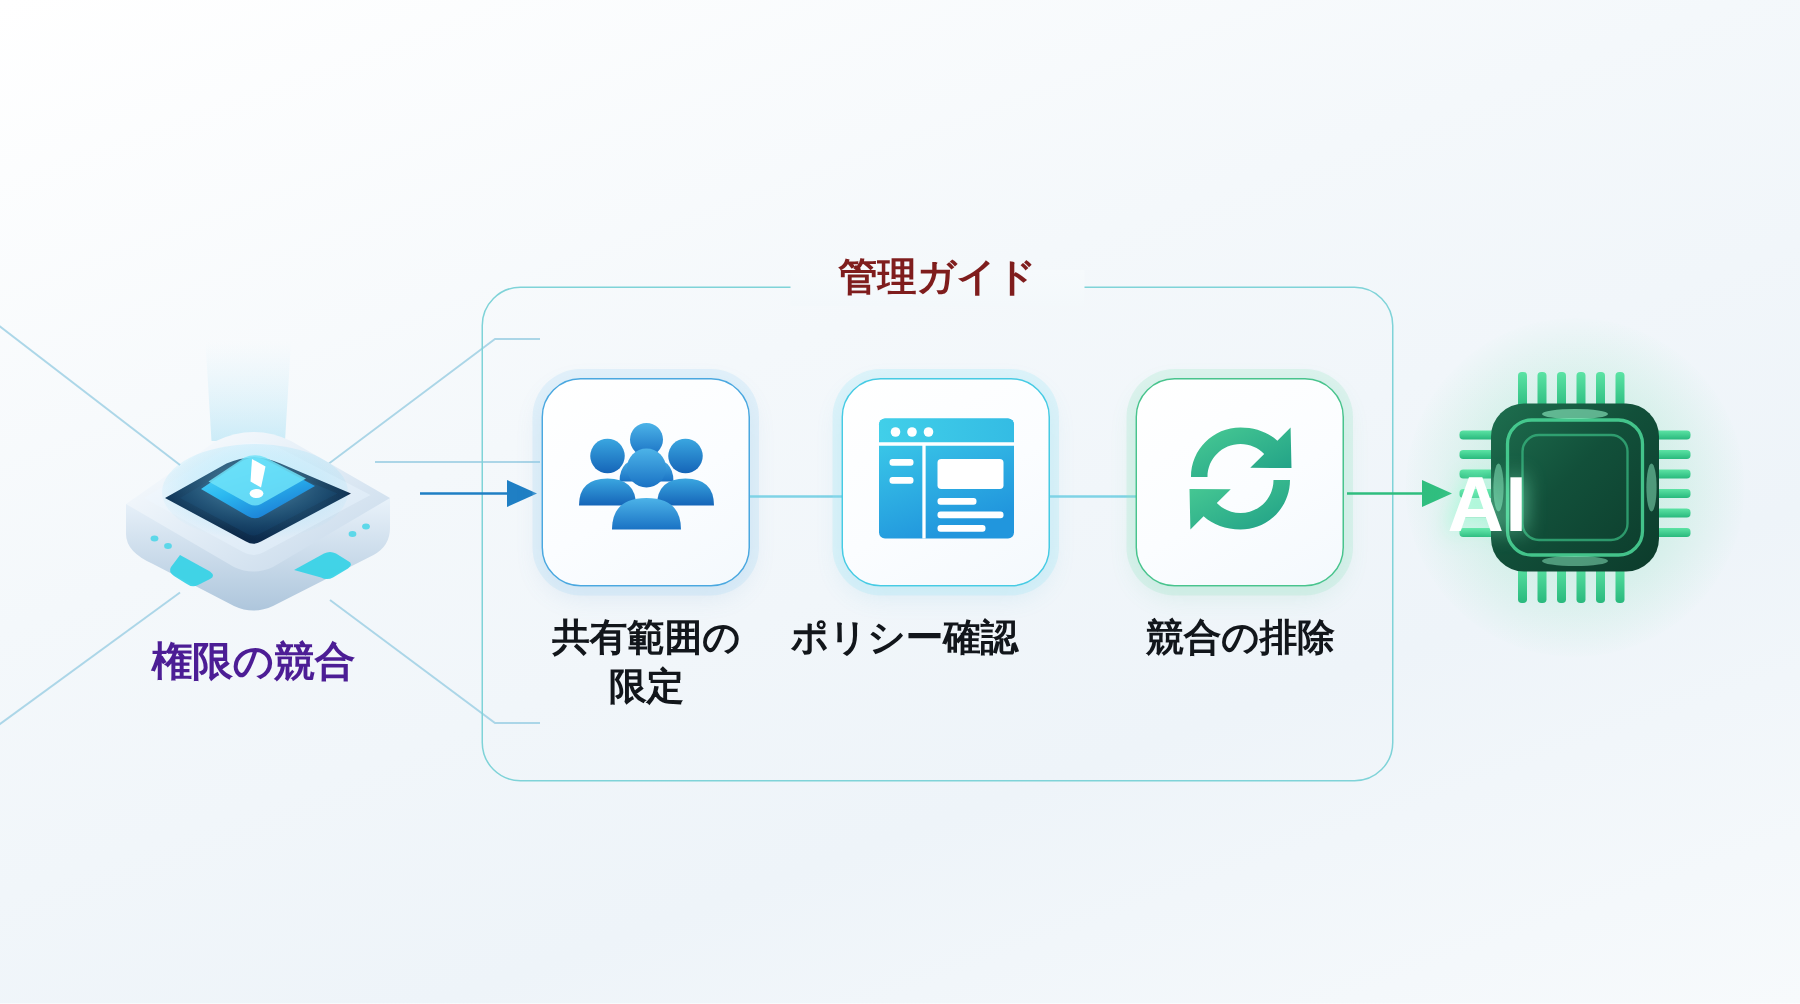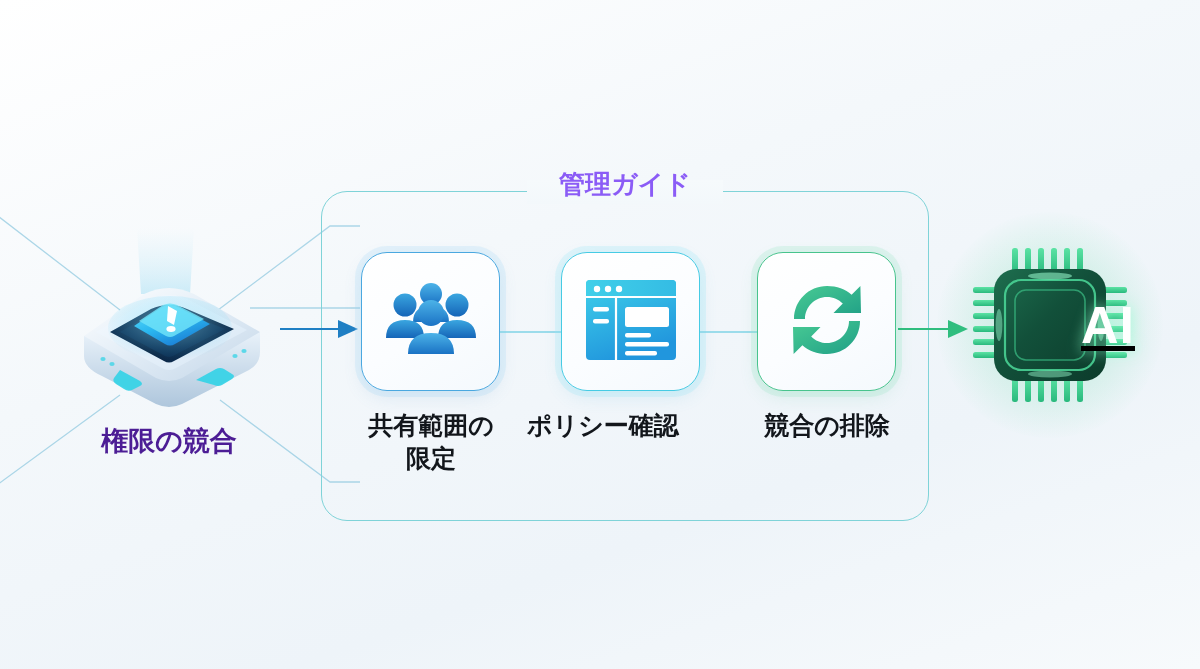--- a/index.html
+++ b/index.html
@@ -38,21 +38,21 @@
     border:1.6px solid #7fd3d8;border-radius:26px;
     box-sizing:border-box;
     background:transparent;
   }
   .group-box-gap{
     position:absolute;left:527px;top:180px;width:196px;height:24px;
     background:linear-gradient(180deg,#f6fafc 0%,#f3f8fb 100%);
   }
   .group-label{
     position:absolute;left:527px;top:168px;width:196px;
-    text-align:center;font-size:26px;font-weight:bold;color:#8b5cf6;
+    text-align:center;font-size:26px;font-weight:bold;color:#7f1d1d;
     line-height:32px;white-space:nowrap;
   }
 
   
   .device{position:absolute;left:44px;top:228px;width:250px;height:190px;}
   .device-label{
     position:absolute;left:24px;top:424px;width:290px;text-align:center;
     font-size:27px;font-weight:bold;color:#4c1d95;line-height:34px;white-space:nowrap;
   }
 
@@ -328,18 +328,18 @@
 
       <rect x="29" y="29" width="112" height="112" rx="22" fill="url(#chipBody)"></rect>
       <rect x="40" y="40" width="90" height="90" rx="16" fill="none" stroke="#4cd99a" stroke-width="2.2" opacity=".85"></rect>
       <rect x="50" y="50" width="70" height="70" rx="11" fill="none" stroke="#3bbd84" stroke-width="1.6" opacity=".7"></rect>
 
       <ellipse cx="85" cy="36" rx="22" ry="3.4" fill="#9dffd2" opacity=".55"></ellipse>
       <ellipse cx="85" cy="134" rx="22" ry="3.4" fill="#9dffd2" opacity=".45"></ellipse>
       <ellipse cx="34" cy="85" rx="3.4" ry="16" fill="#9dffd2" opacity=".45"></ellipse>
       <ellipse cx="136" cy="85" rx="3.4" ry="16" fill="#9dffd2" opacity=".45"></ellipse>
     </svg>
-    <div style="position:absolute;left:0;top:0;width:170px;height:170px;display:flex;align-items:center;justify-content:flex-end;text-decoration:underline;">
+    <div style="position:absolute;left:0;top:12px;width:170px;height:170px;display:flex;align-items:center;justify-content:flex-start;">
       <span style="font-size:52px;font-weight:bold;color:#ffffff;letter-spacing:1px;line-height:52px;text-shadow:0 0 14px rgba(140,255,205,.85);">AI</span>
     </div>
   </div>
 
 </div>
 
 </body></html>

